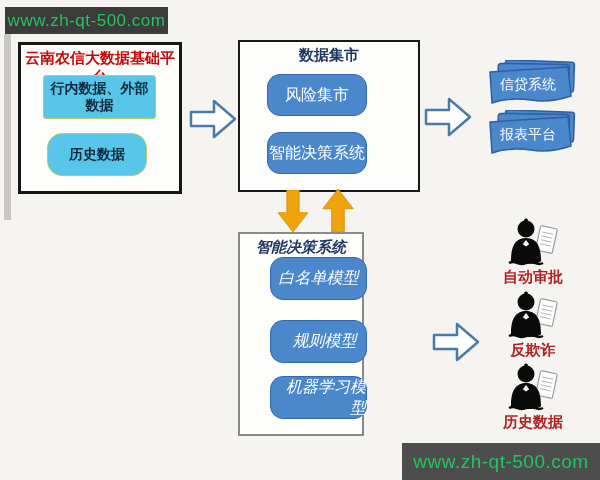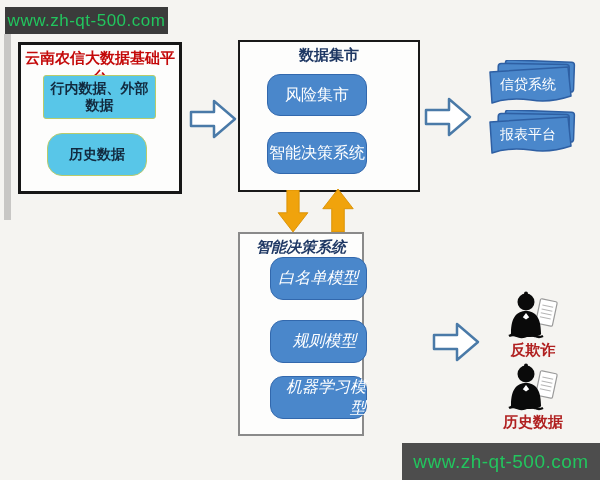--- a/index.html
+++ b/index.html
@@ -132,20 +132,34 @@
     <div class="panel-title">智能决策系统</div>
     <div class="pill dec-1">白名单模型</div>
     <div class="pill dec-2">规则模型</div>
     <div class="pill dec-3">机器学习模型</div>
   </div>
 
   <svg class="arrow arrow-3" width="48" height="46" viewBox="0 0 48 46">
     <polygon points="2,16 25,16 25,5 46,23 25,41 25,30 2,30" fill="#ffffff" stroke="#4a7aa8" stroke-width="2.5" stroke-linejoin="round"></polygon>
   </svg>
 
+  <div class="person-block pb-1">
+    <svg width="54" height="48" viewBox="0 0 54 48">
+      <g transform="rotate(12 40 26)">
+        <rect x="31" y="9" width="17" height="25" rx="1.5" fill="#ffffff" stroke="#9a9a9a" stroke-width="1.2"></rect>
+        <path d="M34,15 h11 M34,19 h11 M34,23 h11 M34,27 h11" stroke="#b5b5b5" stroke-width="1"></path>
+      </g>
+      <circle cx="20" cy="2.5" r="2" fill="#0a0a0a"></circle>
+      <circle cx="20" cy="11" r="8.5" fill="#0a0a0a"></circle>
+      <path d="M5,42 C5,26 11,20 20,20 C29,20 35,26 35,42 C36,44 32,46 20,46 C8,46 4,44 5,42 Z" fill="#0a0a0a"></path>
+      <path d="M20,22 l3.2,4.2 -3.2,2.4 -3.2,-2.4 Z" fill="#ffffff"></path>
+      <path d="M3,45 q4,-2 8,0 q4,2 9,0 q4,-2 9,0 q4,2 8,0" stroke="#0a0a0a" stroke-width="2.5" fill="none"></path>
+    </svg>
+    <div class="person-label">自动审批</div>
+  </div>
 
   <div class="person-block pb-2">
     <svg width="54" height="48" viewBox="0 0 54 48">
       <g transform="rotate(12 40 26)">
         <rect x="31" y="9" width="17" height="25" rx="1.5" fill="#ffffff" stroke="#9a9a9a" stroke-width="1.2"></rect>
         <path d="M34,15 h11 M34,19 h11 M34,23 h11 M34,27 h11" stroke="#b5b5b5" stroke-width="1"></path>
       </g>
       <circle cx="20" cy="2.5" r="2" fill="#0a0a0a"></circle>
       <circle cx="20" cy="11" r="8.5" fill="#0a0a0a"></circle>
       <path d="M5,42 C5,26 11,20 20,20 C29,20 35,26 35,42 C36,44 32,46 20,46 C8,46 4,44 5,42 Z" fill="#0a0a0a"></path>

